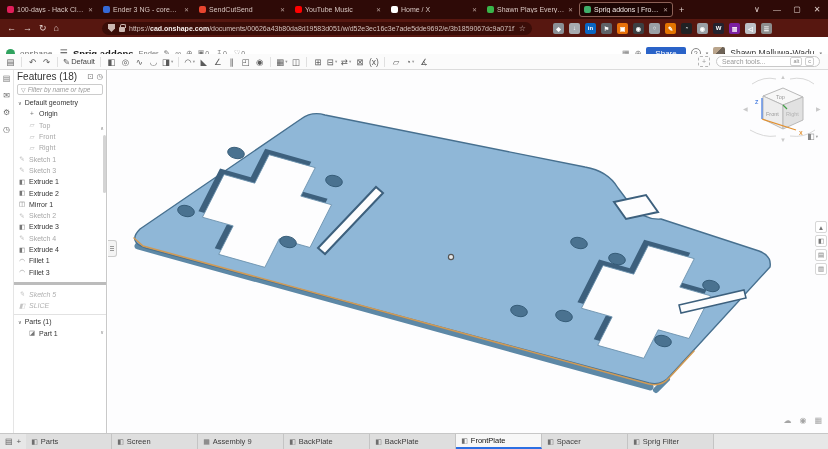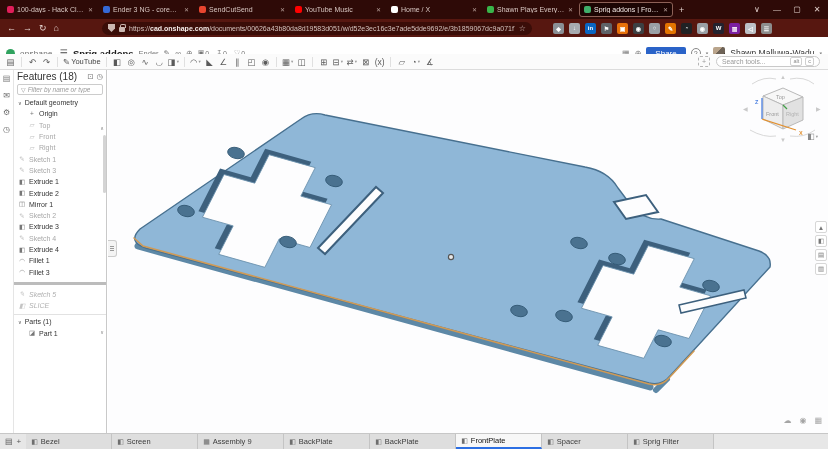--- a/index.html
+++ b/index.html
@@ -247,21 +247,21 @@
         <span class="tdiv"></span>
         <span class="ticon">
           <span>↶</span>
         </span>
         <span class="ticon">
           <span>↷</span>
         </span>
         <span class="tdiv"></span>
         <span class="ticon">
           <span>✎</span>
-          <span class="tl">YouTube</span>
+          <span class="tl">Default</span>
         </span>
         <span class="tdiv"></span>
         <span class="ticon">
           <span>◧</span>
         </span>
         <span class="ticon">
           <span>◎</span>
         </span>
         <span class="ticon">
           <span>∿</span>
@@ -541,21 +541,21 @@
   </div>
 
   <div class="docbar">
     <div class="db-ctl">
       <span>▤</span>
       <span>+</span>
     </div>
     <div style="display:flex;align-items:stretch;" id="doctabs">
         <div class="dtab">
           <span class="dic">◧</span>
-          <span>Bezel</span>
+          <span>Parts</span>
         </div>
         <div class="dtab">
           <span class="dic">◧</span>
           <span>Screen</span>
         </div>
         <div class="dtab">
           <span class="dic">▦</span>
           <span>Assembly 9</span>
         </div>
         <div class="dtab">

